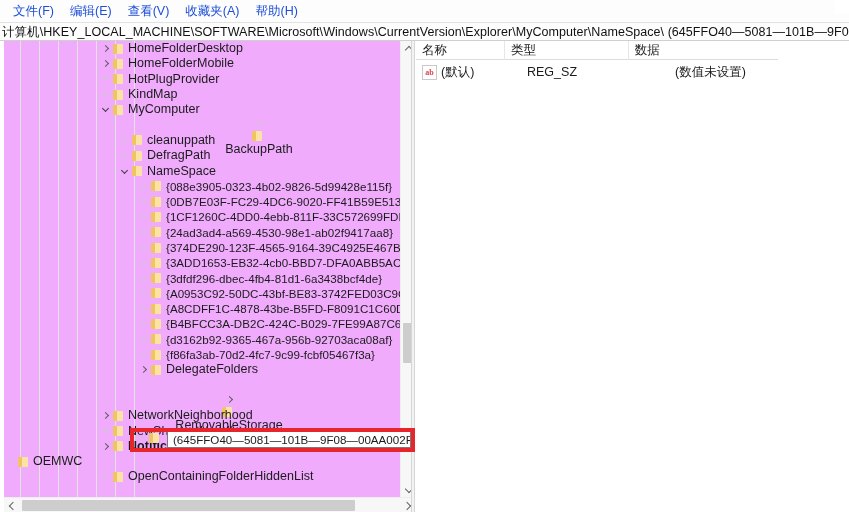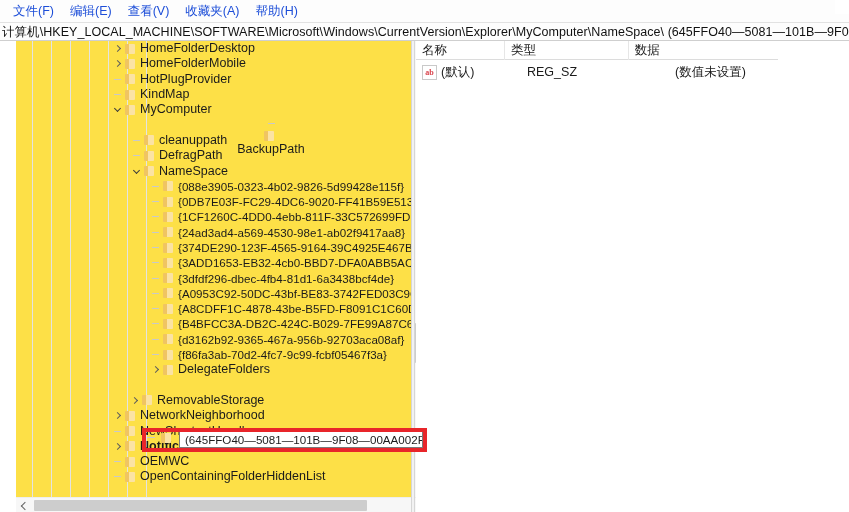--- a/index.html
+++ b/index.html
@@ -36,22 +36,22 @@
     overflow:hidden;
   }
   .addrbar .path{
     font-size:12.5px;color:#111;white-space:nowrap;
     padding-left:2px;letter-spacing:0.05px;
     line-height:16px;
   }
 
   
   .pane-tree{
-    position:absolute;left:16px;top:41px;width:411px;height:471px;
-    background:#fde047;overflow:hidden;
+    position:absolute;left:4px;top:41px;width:411px;height:471px;
+    background:#f0abfc;overflow:hidden;
   }
   .pane-split{
     position:absolute;left:411px;top:41px;width:4px;height:471px;
     background:#f2f2f2;border-left:1px solid #d6d6d6;border-right:1px solid #d6d6d6;
     box-sizing:border-box;
   }
   .pane-list{
     position:absolute;left:416px;top:41px;width:433px;height:471px;
     background:#fff;overflow:hidden;
   }
@@ -365,41 +365,41 @@
           <span class="tlabel guid">{f86fa3ab-70d2-4fc7-9c99-fcbf05467f3a}</span>
         </div>
         <div class="trow" style="padding-left: 133px;">
           <span class="twist chev-r"></span>
           <span class="folder"></span>
           <span class="tlabel">DelegateFolders</span>
         </div>
         <div class="trow" style="padding-left: 133px;">
           <span class="twist none"></span>
         </div>
-        <div class="trow" style="padding-left: 112px;">
+        <div class="trow" style="padding-left: 54px; flex-direction: column;">
           <span class="twist chev-r"></span>
           <span class="folder"></span>
           <span class="tlabel">RemovableStorage</span>
         </div>
         <div class="trow" style="padding-left: 95px;">
           <span class="twist chev-r"></span>
           <span class="folder"></span>
           <span class="tlabel">NetworkNeighborhood</span>
         </div>
         <div class="trow" style="padding-left: 95px;">
           <span class="tick"></span>
           <span class="folder"></span>
           <span class="tlabel">NewShortcutHandlers</span>
         </div>
         <div class="trow" style="padding-left: 95px; font-weight: bold;">
           <span class="twist chev-r"></span>
           <span class="folder"></span>
           <span class="tlabel">NotificationArea</span>
         </div>
-        <div class="trow" style="padding-left: 95px;">
+        <div class="trow" style="">
           <span class="tick"></span>
           <span class="folder"></span>
           <span class="tlabel">OEMWC</span>
         </div>
         <div class="trow" style="padding-left: 95px;">
           <span class="tick"></span>
           <span class="folder"></span>
           <span class="tlabel">OpenContainingFolderHiddenList</span>
         </div>
       </div>

